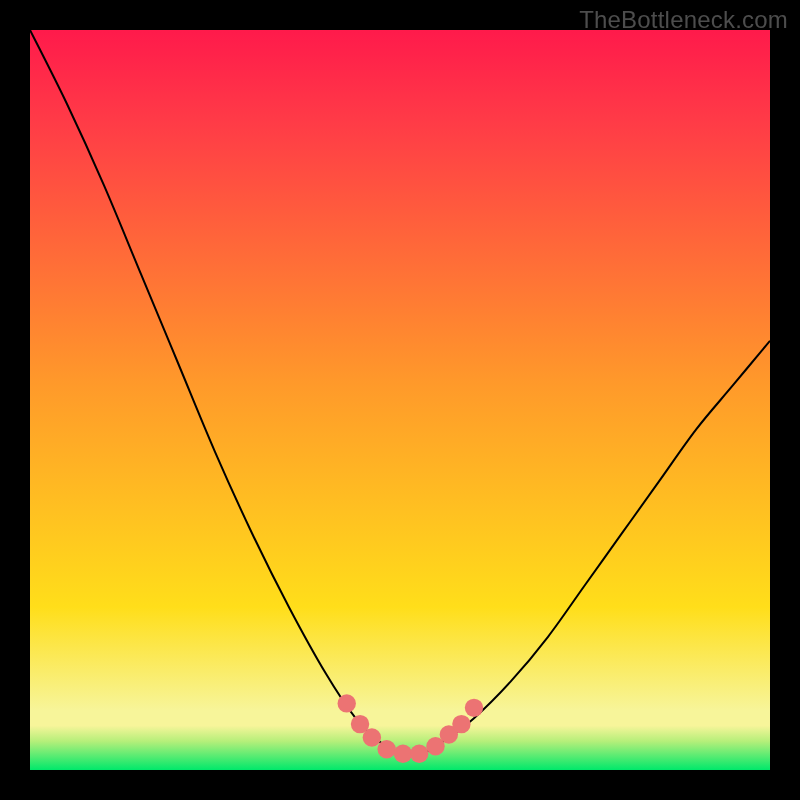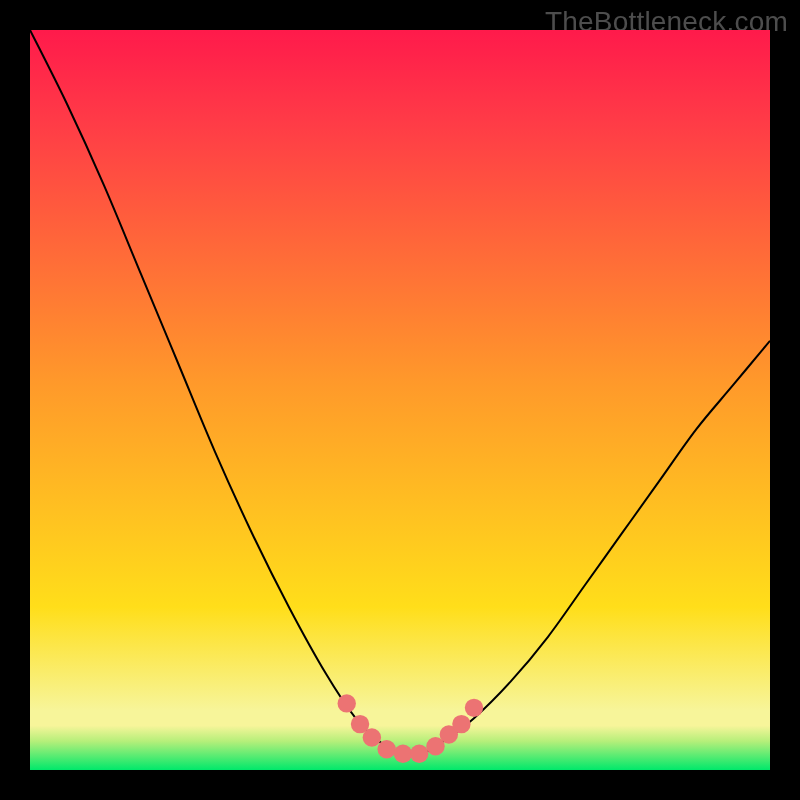--- a/index.html
+++ b/index.html
@@ -1,18 +1,18 @@
 <!DOCTYPE html>
 <html><head>
 <meta charset="utf-8">
 <style>
   html,body{margin:0;padding:0;width:800px;height:800px;overflow:hidden;background:#000;font-family:Arial,Helvetica,sans-serif}
   .frame{position:absolute;left:0;top:0;width:800px;height:800px;background:#000}
   .plot{position:absolute;left:30px;top:30px;width:740px;height:740px}
-  .watermark{position:absolute;top:6px;right:12px;color:#4d4d4d;font-size:28px;font-weight:400;letter-spacing:.2px}
+  .watermark{position:absolute;top:6px;right:12px;color:#4d4d4d;font-size:24px;font-weight:400;letter-spacing:.2px}
   svg{display:block}
 </style>
 </head>
 <body>
 <div class="frame">
 
   <div class="watermark">TheBottleneck.com</div>
 
   <div class="plot">
     <svg id="svg" width="740" height="740" viewBox="0 0 740 740">

